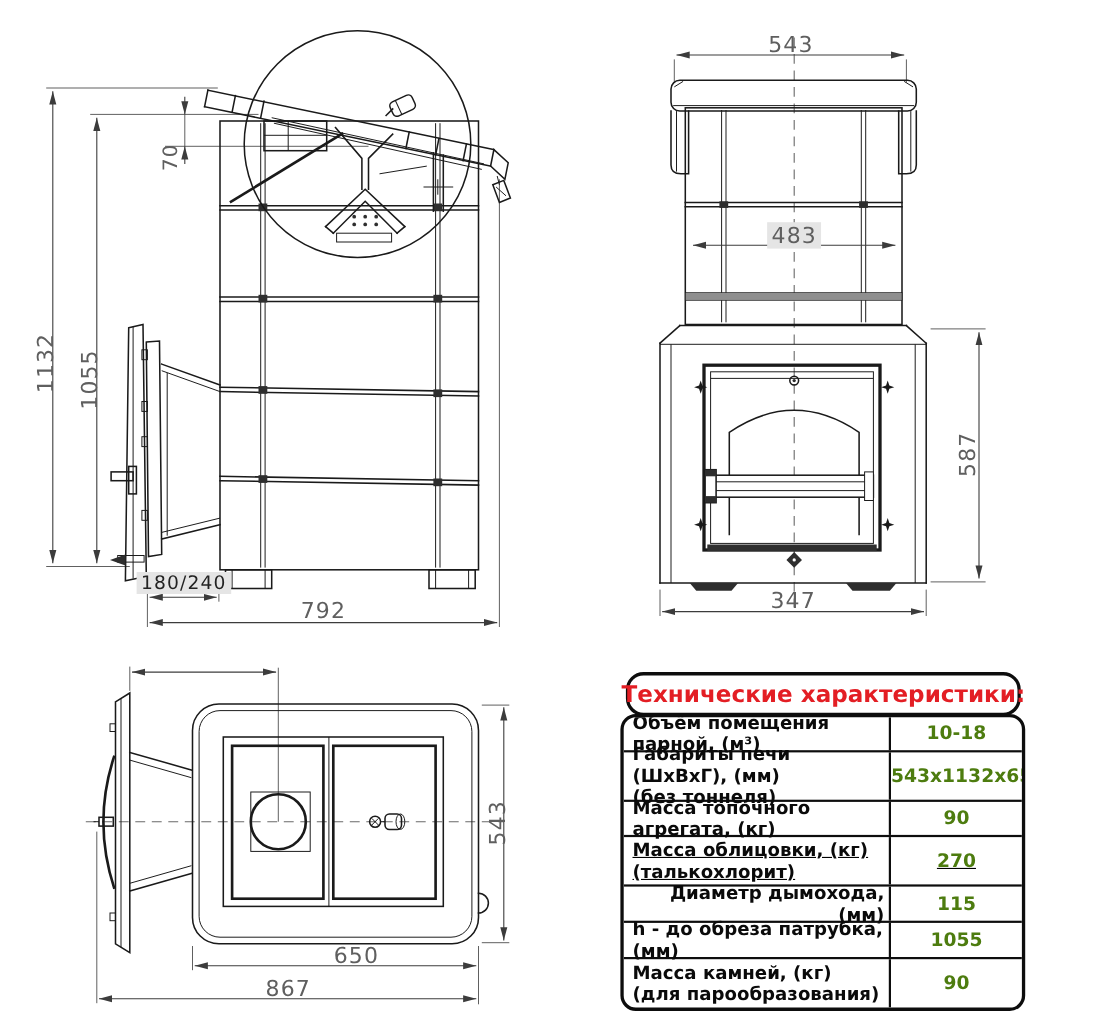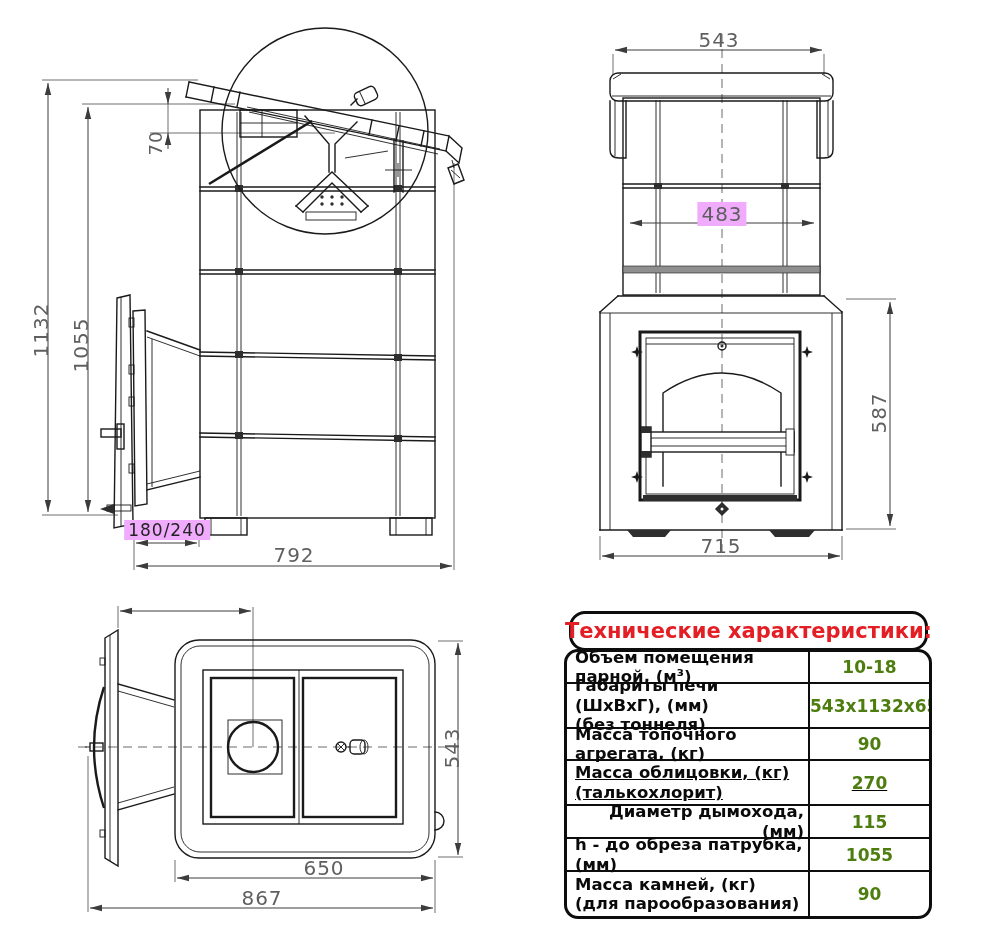--- a/index.html
+++ b/index.html
@@ -13,21 +13,21 @@
   .dimh{stroke:#3c3c3c;stroke-width:1;fill:none;marker-end:url(#ar);}
   .ext {stroke:#4a4a4a;stroke-width:0.8;fill:none;}
   .dash{stroke:#6a6a6a;stroke-width:1;fill:none;stroke-dasharray:9 6;}
   .fillk{fill:#2e2e2e;stroke:none;}
   .band{fill:#8f8f8f;stroke:#1a1a1a;stroke-width:0.6;}
   .wfill{fill:#ffffff;}
   .dimlabel{position:absolute;transform:translate(-50%,-50%);color:#5f5f5f;font-size:20px;
             white-space:nowrap;letter-spacing:1px;}
   .vert{transform:translate(-50%,-50%) rotate(-90deg);}
   .darktxt{color:#232323;}
-  .bgw{background:#f0abfc;padding:0 4px;}
+  .bgw{background:#e5e5e5;padding:0 4px;}
   
   #title-box{position:absolute;left:569px;top:611px;width:353px;height:34px;
              border:3.5px solid #0d0d0d;border-radius:16px;background:#fff;
              display:flex;align-items:center;justify-content:center;text-align:right;}
   #title-box span{color:#e31e24;font-weight:bold;font-size:21px;white-space:nowrap;}
   #spec-table{position:absolute;left:564px;top:649px;width:362px;
               border:3.5px solid #0d0d0d;border-radius:14px;background:#fff;overflow:hidden;}
   .trow{display:flex;border-top:2.5px solid #0d0d0d;}
   .trow:first-child{border-top:none;}
   .tlabel{flex:0 0 243px;border-right:2.5px solid #0d0d0d;display:flex;flex-direction:column;
@@ -300,21 +300,21 @@
 
 <span class="dimlabel vert" style="left:41px;top:330px;">1132</span>
 <span class="dimlabel vert" style="left:81px;top:345px;">1055</span>
 <span class="dimlabel vert" style="left:155px;top:143px;font-size:18px;">70</span>
 <span class="dimlabel darktxt bgw" style="left:167px;top:530px;font-size:17px;">180/240</span>
 <span class="dimlabel" style="left:294px;top:555px;">792</span>
 
 <span class="dimlabel" style="left:719px;top:40px;">543</span>
 <span class="dimlabel bgw" style="left:722px;top:214px;">483</span>
 <span class="dimlabel vert" style="left:879px;top:413px;">587</span>
-<span class="dimlabel" style="left:721px;top:546px;">715</span>
+<span class="dimlabel" style="left:721px;top:546px;">347</span>
 
 <span class="dimlabel vert" style="left:452px;top:748px;">543</span>
 <span class="dimlabel" style="left:305px;top:868px;margin-left:19px;">650</span>
 <span class="dimlabel" style="left:262px;top:898px;text-align:center;">867</span>
 
 <div id="title-box">
   <span>Технические характеристики:</span>
 </div>
 
 <div id="spec-table">

